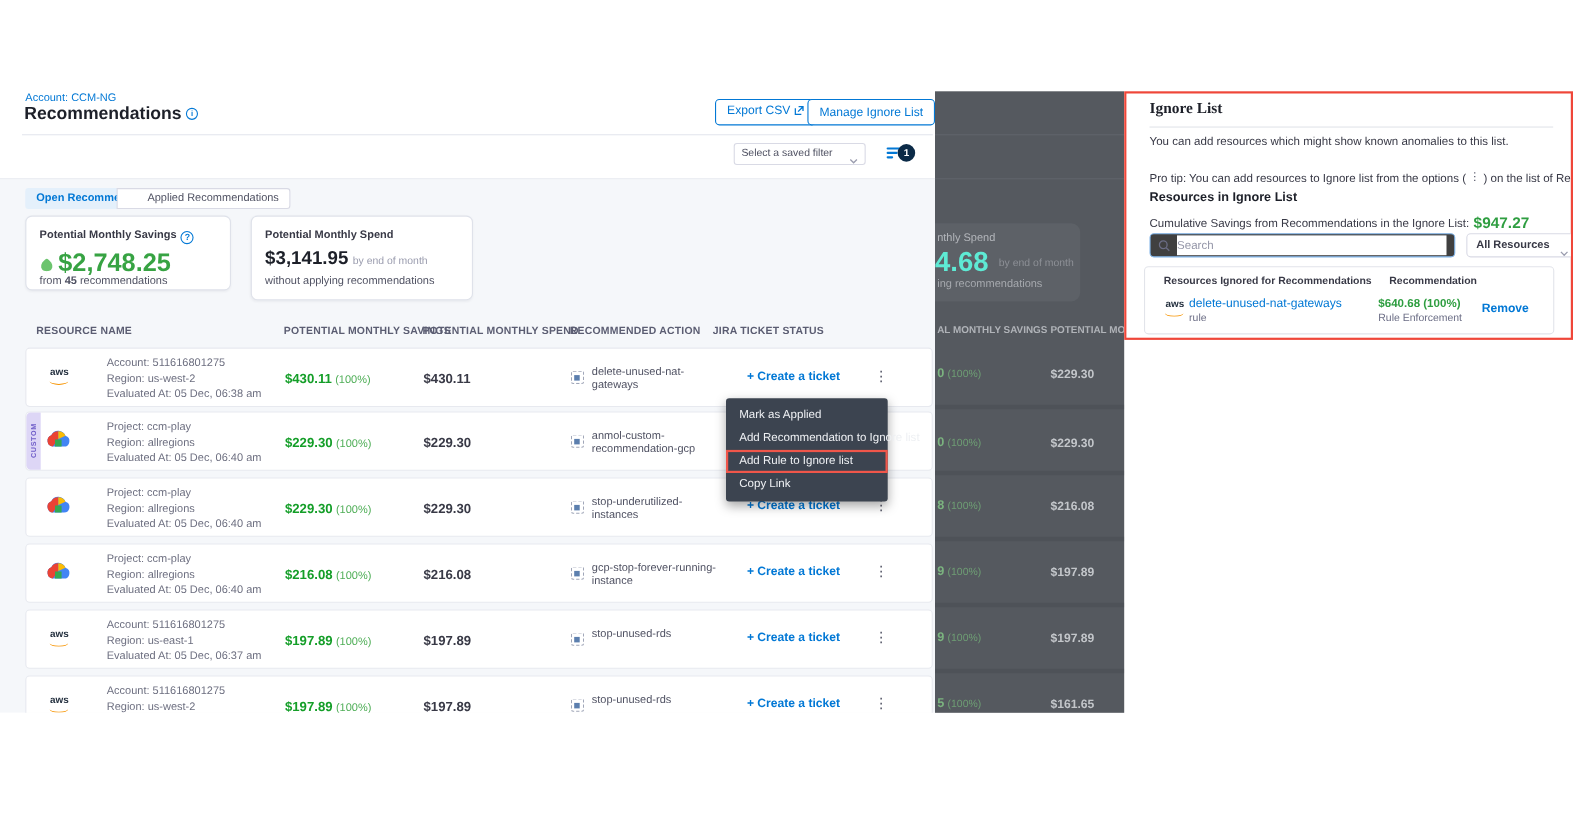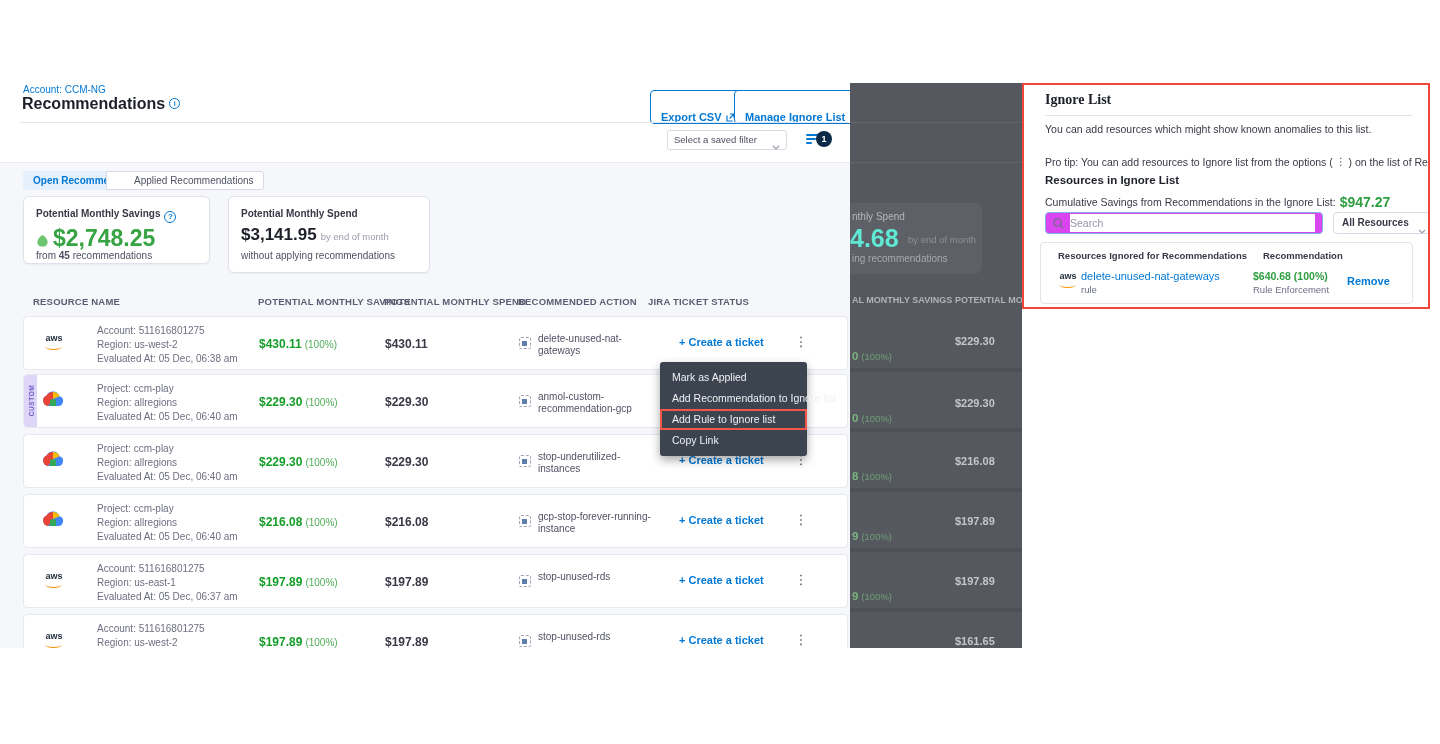--- a/index.html
+++ b/index.html
@@ -9,21 +9,21 @@
   .abs { position:absolute; }
 
   
   .page { position:absolute; left:0; top:83px; width:850px; height:565px; background:#fff; overflow:hidden; }
   .content-bg { position:absolute; left:0; top:80px; width:850px; height:485px; background:#f5f7fa; }
   .breadcrumb { left:23px; top:1px; font-size:10px; color:#0278d5; }
   .page-title { left:22px; top:12px; font-size:16px; font-weight:bold; color:#1d2029; }
   .info-icon { display:inline-block; width:11px; height:11px; border:1px solid #0278d5; border-radius:50%;
                color:#0278d5; font-size:7px; line-height:9px; text-align:center; vertical-align:3px; margin-left:4px; font-weight:bold; }
   .btn { position:absolute; height:24px; border:1.5px solid #0278d5; border-radius:4px; background:#fff;
-         color:#0278d5; font-size:11px; font-weight:bold; line-height:21px; padding:16px 10px; cursor:pointer; white-space:nowrap; }
+         color:#0278d5; font-size:11px; font-weight:normal; line-height:21px; padding:0 10px; cursor:pointer; white-space:nowrap; }
   .hdr-divider { left:20px; top:39px; width:828px; height:1px; background:#e4e6ee; }
   .tabs-divider { left:0; top:79px; width:850px; height:1px; background:#e8eaf0; }
 
   .filter-select { left:667px; top:47px; width:120px; height:20px; border:1px solid #d9dae5; border-radius:3px;
                    background:#fff; font-size:9.5px; color:#4f5162; line-height:18px; padding:0 6px; }
   .filter-select .chev { position:absolute; right:6px; top:7px; }
   .filter-icon { left:806px; top:48px; width:30px; height:18px; }
   .filter-lines { position:absolute; left:0; top:3px; width:14px; height:12px; }
   .filter-lines i { position:absolute; left:0; height:2px; background:#0278d5; border-radius:1px; display:block; }
   .filter-badge { position:absolute; left:10px; top:0; width:16px; height:16px; background:#0b2a47; border-radius:50%;
@@ -70,37 +70,37 @@
 
   
   .dim { position:absolute; left:850px; top:83px; width:172px; height:565px; background:#55595f; overflow:hidden; }
   .dim-line { position:absolute; left:0; width:172px; height:1px; background:#60646b; }
   .dim-card { position:absolute; left:0; top:120px; width:132px; height:71px; background:#5d6167; border-radius:0 8px 8px 0; }
   .dim-card-label { position:absolute; left:2px; top:8px; font-size:10px; color:#b3b6bb; }
   .dim-card-value { position:absolute; left:0; top:21px; font-size:25px; font-weight:bold; color:#5eead4; }
   .dim-card-suffix { position:absolute; left:58px; top:31px; font-size:9.5px; color:#8d9096; white-space:nowrap; }
   .dim-card-sub { position:absolute; left:2px; top:50px; font-size:10px; color:#a6a9ae; white-space:nowrap; }
   .dim-th { position:absolute; top:212px; font-size:9px; font-weight:bold; color:#b0b3b8; white-space:nowrap; }
-  .dim-row-sav { position:absolute; left:2px; font-size:11.5px; font-weight:bold; color:#7bb37f; white-space:nowrap;margin-top:16px; }
+  .dim-row-sav { position:absolute; left:2px; font-size:11.5px; font-weight:bold; color:#7bb37f; white-space:nowrap; }
   .dim-row-sav .pct { font-size:9.5px; font-weight:normal; color:#6e9e74; margin-left:3px; }
   .dim-row-spend { position:absolute; left:105px; font-size:11px; font-weight:bold; color:#c3c6ca; }
   .dim-sep { position:absolute; left:0; width:172px; height:4px; background:#4e5258; }
 
   
   .modal { position:absolute; left:1022px; top:83px; width:408px; height:226px; background:#fff;
            border:2px solid #ef4639; overflow:hidden; }
   .m-title { position:absolute; left:21px; top:7px; font-size:14px; font-weight:bold; color:#1d2029;font-family:Liberation Serif, serif; }
   .m-divider { position:absolute; left:21px; top:30px; width:367px; height:1px; background:#e2e4ea; }
   .m-para { position:absolute; left:21px; top:37px; width:372px; font-size:10.5px; color:#383946; line-height:14px; }
   .m-protip { position:absolute; left:21px; top:71px; font-size:10.5px; color:#383946; white-space:nowrap; }
   .m-protip .dots { display:inline-block; color:#4f5162; font-size:10px; transform:translateY(-1px); }
   .m-sub { position:absolute; left:21px; top:89px; font-size:11.5px; font-weight:bold; color:#1d2029; }
   .m-cum { position:absolute; left:21px; top:109px; font-size:10.5px; color:#383946; white-space:nowrap; }
   .m-cum .val { font-size:14px; font-weight:bold; color:#2f9e41; margin-left:4px; vertical-align:-1px; }
-  .m-search { position:absolute; left:21px; top:127px; width:278px; height:22px; border:1.5px solid #7fb3e8; border-radius:4px; background:#d946ef; }
+  .m-search { position:absolute; left:21px; top:127px; width:278px; height:22px; border:1.5px solid #7fb3e8; border-radius:4px; background:#404040; }
   .m-search input { position:absolute; left:24px; top:1px; width:245px; height:18px; border:none; outline:none;
                     font-family:"Liberation Sans",sans-serif; font-size:10.5px; color:#383946; }
   .m-search input::placeholder { color:#9496a8; }
   .m-search svg { position:absolute; left:7px; top:5px; }
   .m-select { position:absolute; left:309px; top:127px; width:101px; height:22px; border:1px solid #d9dae5; border-radius:4px;
               background:#fff; font-size:10px; font-weight:bold; color:#383946; line-height:20px; padding:0 8px; cursor:pointer; }
   .m-select .chev { position:absolute; right:7px; top:8px; }
   .m-table { position:absolute; left:16px; top:157px; width:373px; height:62px; border:1px solid #e2e4ea; border-radius:4px; background:#fff; }
   .m-th { position:absolute; top:7px; font-size:9.5px; font-weight:bold; color:#383946; white-space:nowrap; }
   .m-name { position:absolute; left:40px; top:27px; font-size:11px; color:#0278d5; cursor:pointer; white-space:nowrap; }

